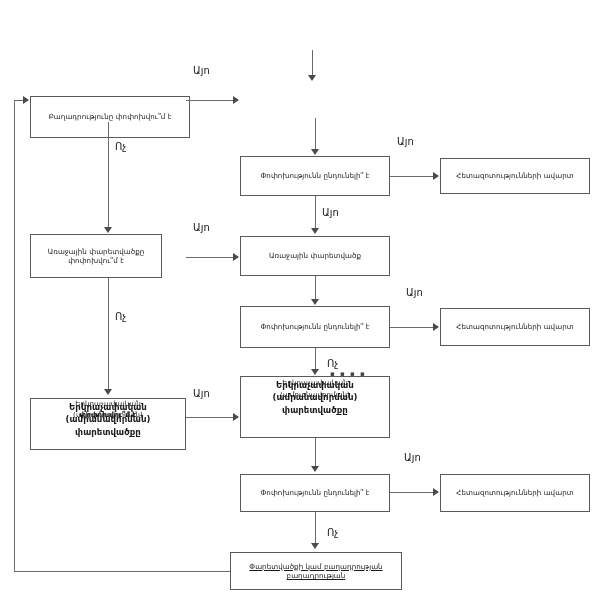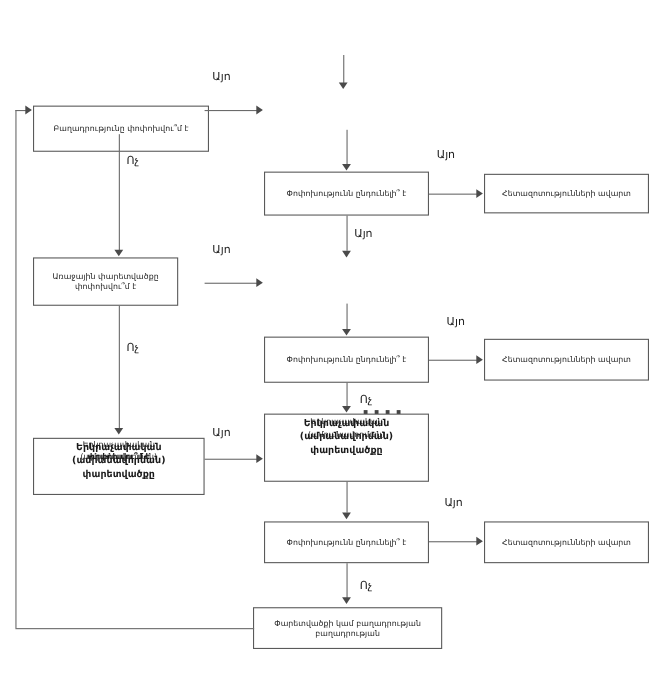--- a/index.html
+++ b/index.html
@@ -118,20 +118,23 @@
     <span class="txt">Հետազոտությունների ավարտ</span>
   </div>
 
   <div class="box" style="left:30px; top:234px; width:132px; height:44px;">
     <span class="txt">
       <span>Առաջային փարետվածքը</span><br>
       <span>փոփոխվու՞մ է</span>
     </span>
   </div>
 
+  <div class="box" style="left:240px; top:236px; width:150px; height:40px;">
+    <span class="txt">Առաջային փարետվածք</span>
+  </div>
 
   <div class="box" style="left:240px; top:306px; width:150px; height:42px;">
     <span class="txt">Փոփոխությունն ընդունելի՞ է</span>
   </div>
 
   <div class="box" style="left:440px; top:308px; width:150px; height:38px;">
     <span class="txt">Հետազոտությունների ավարտ</span>
   </div>
 
   <div class="box stackbox" style="left:30px; top:398px; width:156px; height:52px;">
@@ -160,21 +163,21 @@
   </div>
 
   <div class="box" style="left:240px; top:474px; width:150px; height:38px;">
     <span class="txt">Փոփոխությունն ընդունելի՞ է</span>
   </div>
 
   <div class="box" style="left:440px; top:474px; width:150px; height:38px;">
     <span class="txt">Հետազոտությունների ավարտ</span>
   </div>
 
-  <div class="box" style="left:230px; top:552px; width:172px; height:38px;">
+  <div class="box" style="left:230px; top:552px; width:172px; height:38px;text-decoration:underline;">
     <span class="txt">
       <span>Փարետվածքի կամ բաղադրության</span><br>
       <span>բաղադրության</span>
     </span>
   </div>
 
   <div class="edge v" style="left:312px; top:50px; height:26px;"></div>
   <div class="arrow down" style="left:308px; top:75px;"></div>
 
   <div class="edge h" style="left:186px; top:100px; width:48px;"></div>

